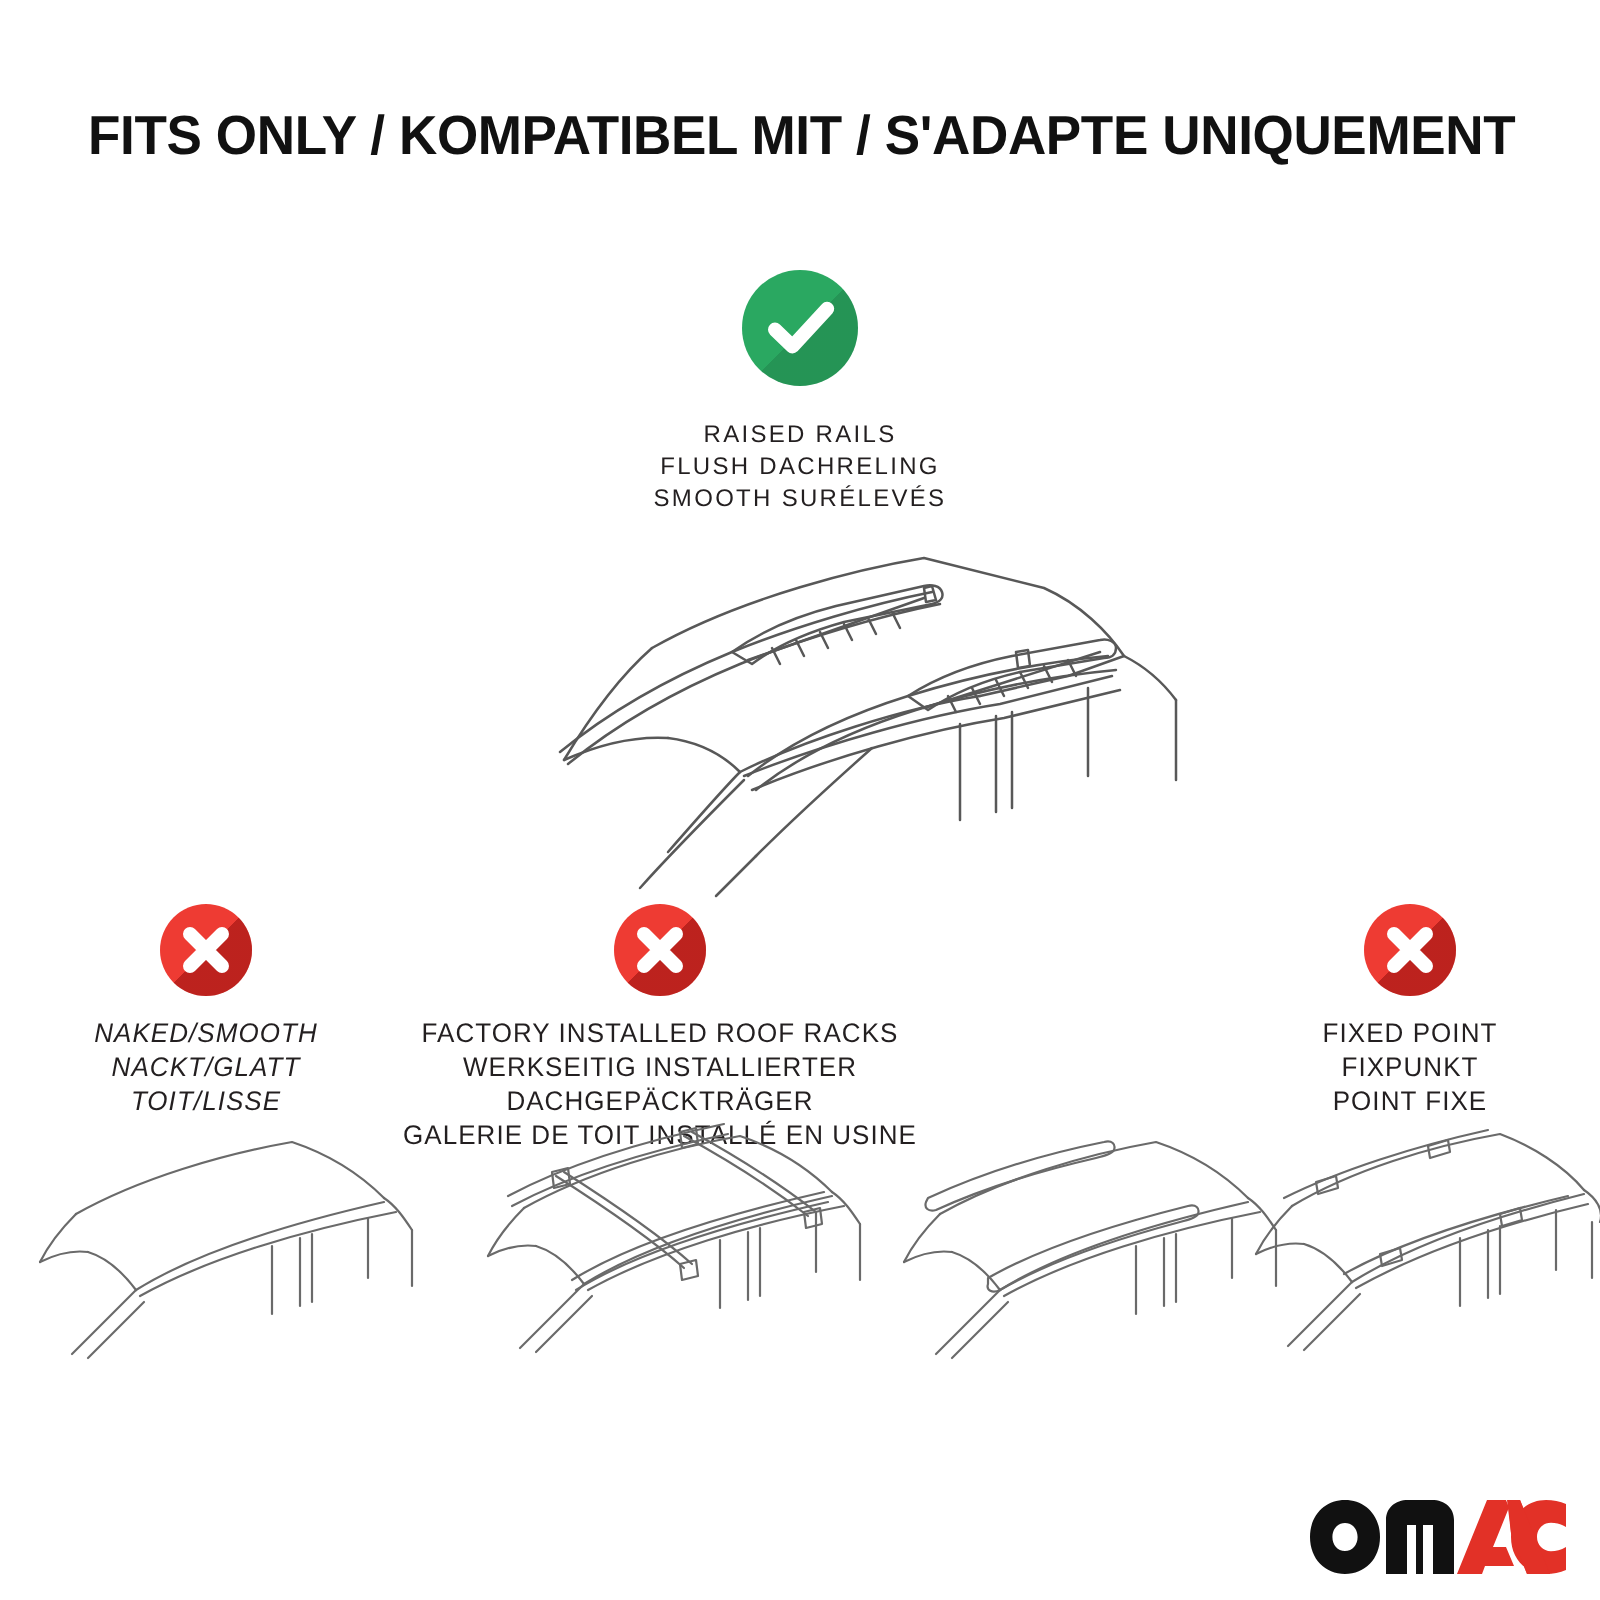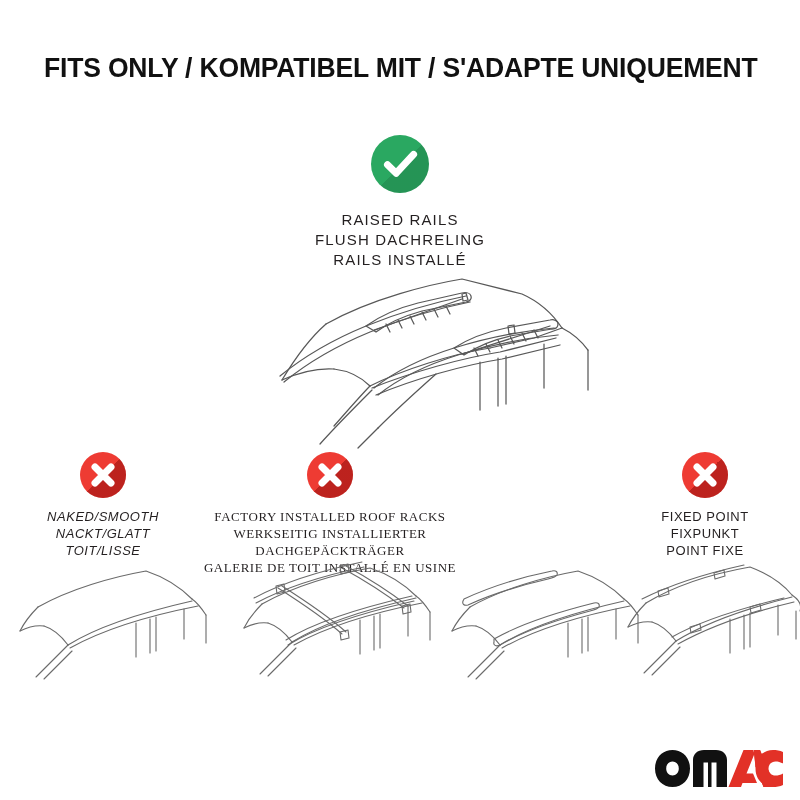--- a/index.html
+++ b/index.html
@@ -60,21 +60,21 @@
     background: linear-gradient(135deg, rgba(0,0,0,0) 52%, rgba(0,0,0,0.12) 52%);
   }
   .check-badge svg {
     position: absolute;
     left: 0; top: 0;
   }
 
   .main-labels {
     margin-top: 17px;
     color: #231f20;
-    font-size: 15px;
+    font-size: 12px;
     font-weight: 400;
     letter-spacing: 1.15px;
     line-height: 1.33;
   }
   .main-labels div { white-space: nowrap; }
 
   
   .main-illu {
     position: absolute;
     left: 222px;
@@ -144,21 +144,21 @@
     <div class="check-badge">
       <div class="shade"></div>
       <svg width="58" height="58" viewBox="0 0 58 58" aria-hidden="true">
         <path d="M16.5 29.8 L25.2 38.2 L42.6 19.4" fill="none" stroke="#ffffff" stroke-width="7" stroke-linecap="round" stroke-linejoin="round"></path>
       </svg>
     </div>
 
     <div class="main-labels">
       <div>RAISED RAILS</div>
       <div>FLUSH DACHRELING</div>
-      <div>RAILS INSTALLÉ</div>
+      <div>SMOOTH SURÉLEVÉS</div>
     </div>
   </div>
 
   <div class="main-illu">
     <svg width="370" height="180" viewBox="0 0 370 180">
       <g fill="none" stroke="#585858" stroke-width="1.25" stroke-linecap="round" stroke-linejoin="round">
 
         <path d="M104 52 C150 26 210 12 240 7 L300 22 C318 30 332 44 340 56"></path>
         <path d="M104 52 C88 66 72 88 60 108"></path>
         <path d="M60 108 C78 100 96 96 112 97"></path>
@@ -229,21 +229,21 @@
         <path d="M148 62 L148 96"></path>
         <path d="M142 64 L142 98"></path>
         <path d="M128 68 L128 102"></path>
         <path d="M60 90 C52 98 40 110 28 122"></path>
         <path d="M64 96 C56 104 46 114 36 124"></path>
         <path d="M62 93 C96 74 144 60 190 51"></path>
       </g>
     </svg>
   </div>
 
-  <div class="bottom-item" style="left:195px; top:452px; width:270px;font-family:Liberation Serif, serif;">
+  <div class="bottom-item" style="left:195px; top:452px; width:270px;">
     <div class="x-badge">
       <div class="shade"></div>
       <svg width="46" height="46" viewBox="0 0 46 46" aria-hidden="true">
         <path d="M15 15 L31 31 M31 15 L15 31" fill="none" stroke="#ffffff" stroke-width="7" stroke-linecap="round"></path>
       </svg>
     </div>
     <div class="item-labels">
       <div>FACTORY INSTALLED ROOF RACKS</div>
       <div>WERKSEITIG INSTALLIERTER</div>
       <div>DACHGEPÄCKTRÄGER</div>

